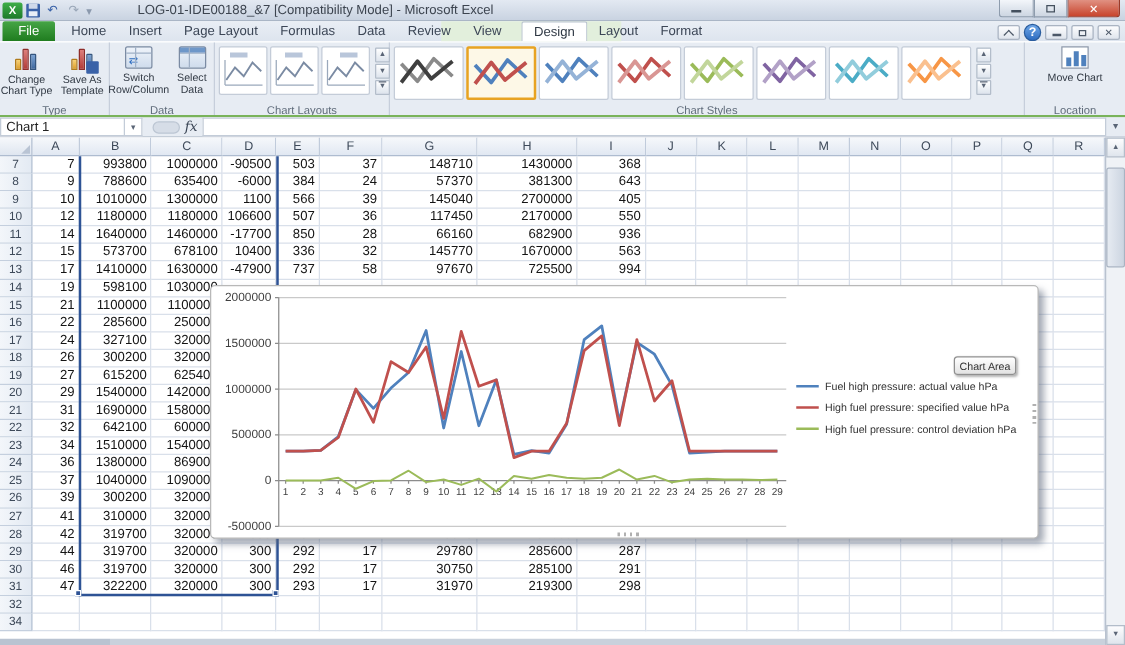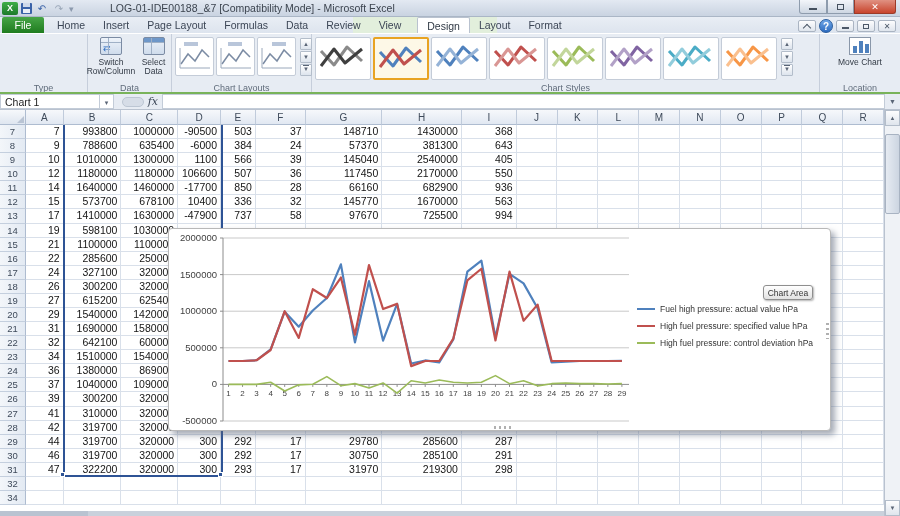--- a/index.html
+++ b/index.html
@@ -197,20 +197,39 @@
     <div class="mbtn">
         <div class="msq"></div>
       </div>
     <div class="mbtn">✕</div>
   </div>
 </div>
 
 <div class="ribbon">
 
   <div class="grp" style="left:0;width:88px;">
+    <div class="row-of-btns">
+      <div class="bigbtn">
+        <div class="ic-bars">
+            <i class="b1"></i>
+            <i class="b2"></i>
+            <i class="b3"></i>
+          </div>
+        <span>Change Chart Type</span>
+      </div>
+      <div class="bigbtn">
+        <div class="ic-bars">
+            <i class="b1"></i>
+            <i class="b2"></i>
+            <i class="b3"></i>
+            <div class="ic-floppy"></div>
+          </div>
+        <span>Save As Template</span>
+      </div>
+    </div>
     <div class="grp-label">Type</div>
   </div>
 
   <div class="grp" style="left:88px;width:84px;">
     <div class="row-of-btns">
       <div class="bigbtn">
         <div class="ic-grid">
             <div class="arr">⇄</div>
           </div>
         <span>Switch Row/Column</span>
@@ -394,21 +413,21 @@
     </div>
     <div class="grow">
       <div class="rhdr">9</div>
       <div class="cell" style="width: 38px;">10</div>
       <div class="cell" style="width: 58px;">1010000</div>
       <div class="cell" style="width: 57px;">1300000</div>
       <div class="cell" style="width: 43px;">1100</div>
       <div class="cell" style="width: 35px;">566</div>
       <div class="cell" style="width: 50px;">39</div>
       <div class="cell" style="width: 77px;">145040</div>
-      <div class="cell" style="width: 80px;">2540000</div>
+      <div class="cell" style="width: 80px;">2700000</div>
       <div class="cell" style="width: 55px;">405</div>
       <div class="cell" style="width: 41px;"></div>
       <div class="cell" style="width: 41px;"></div>
       <div class="cell" style="width: 41px;"></div>
       <div class="cell" style="width: 41px;"></div>
       <div class="cell" style="width: 41px;"></div>
       <div class="cell" style="width: 41px;"></div>
       <div class="cell" style="width: 41px;"></div>
       <div class="cell" style="width: 41px;"></div>
       <div class="cell" style="width: 41px;"></div>

